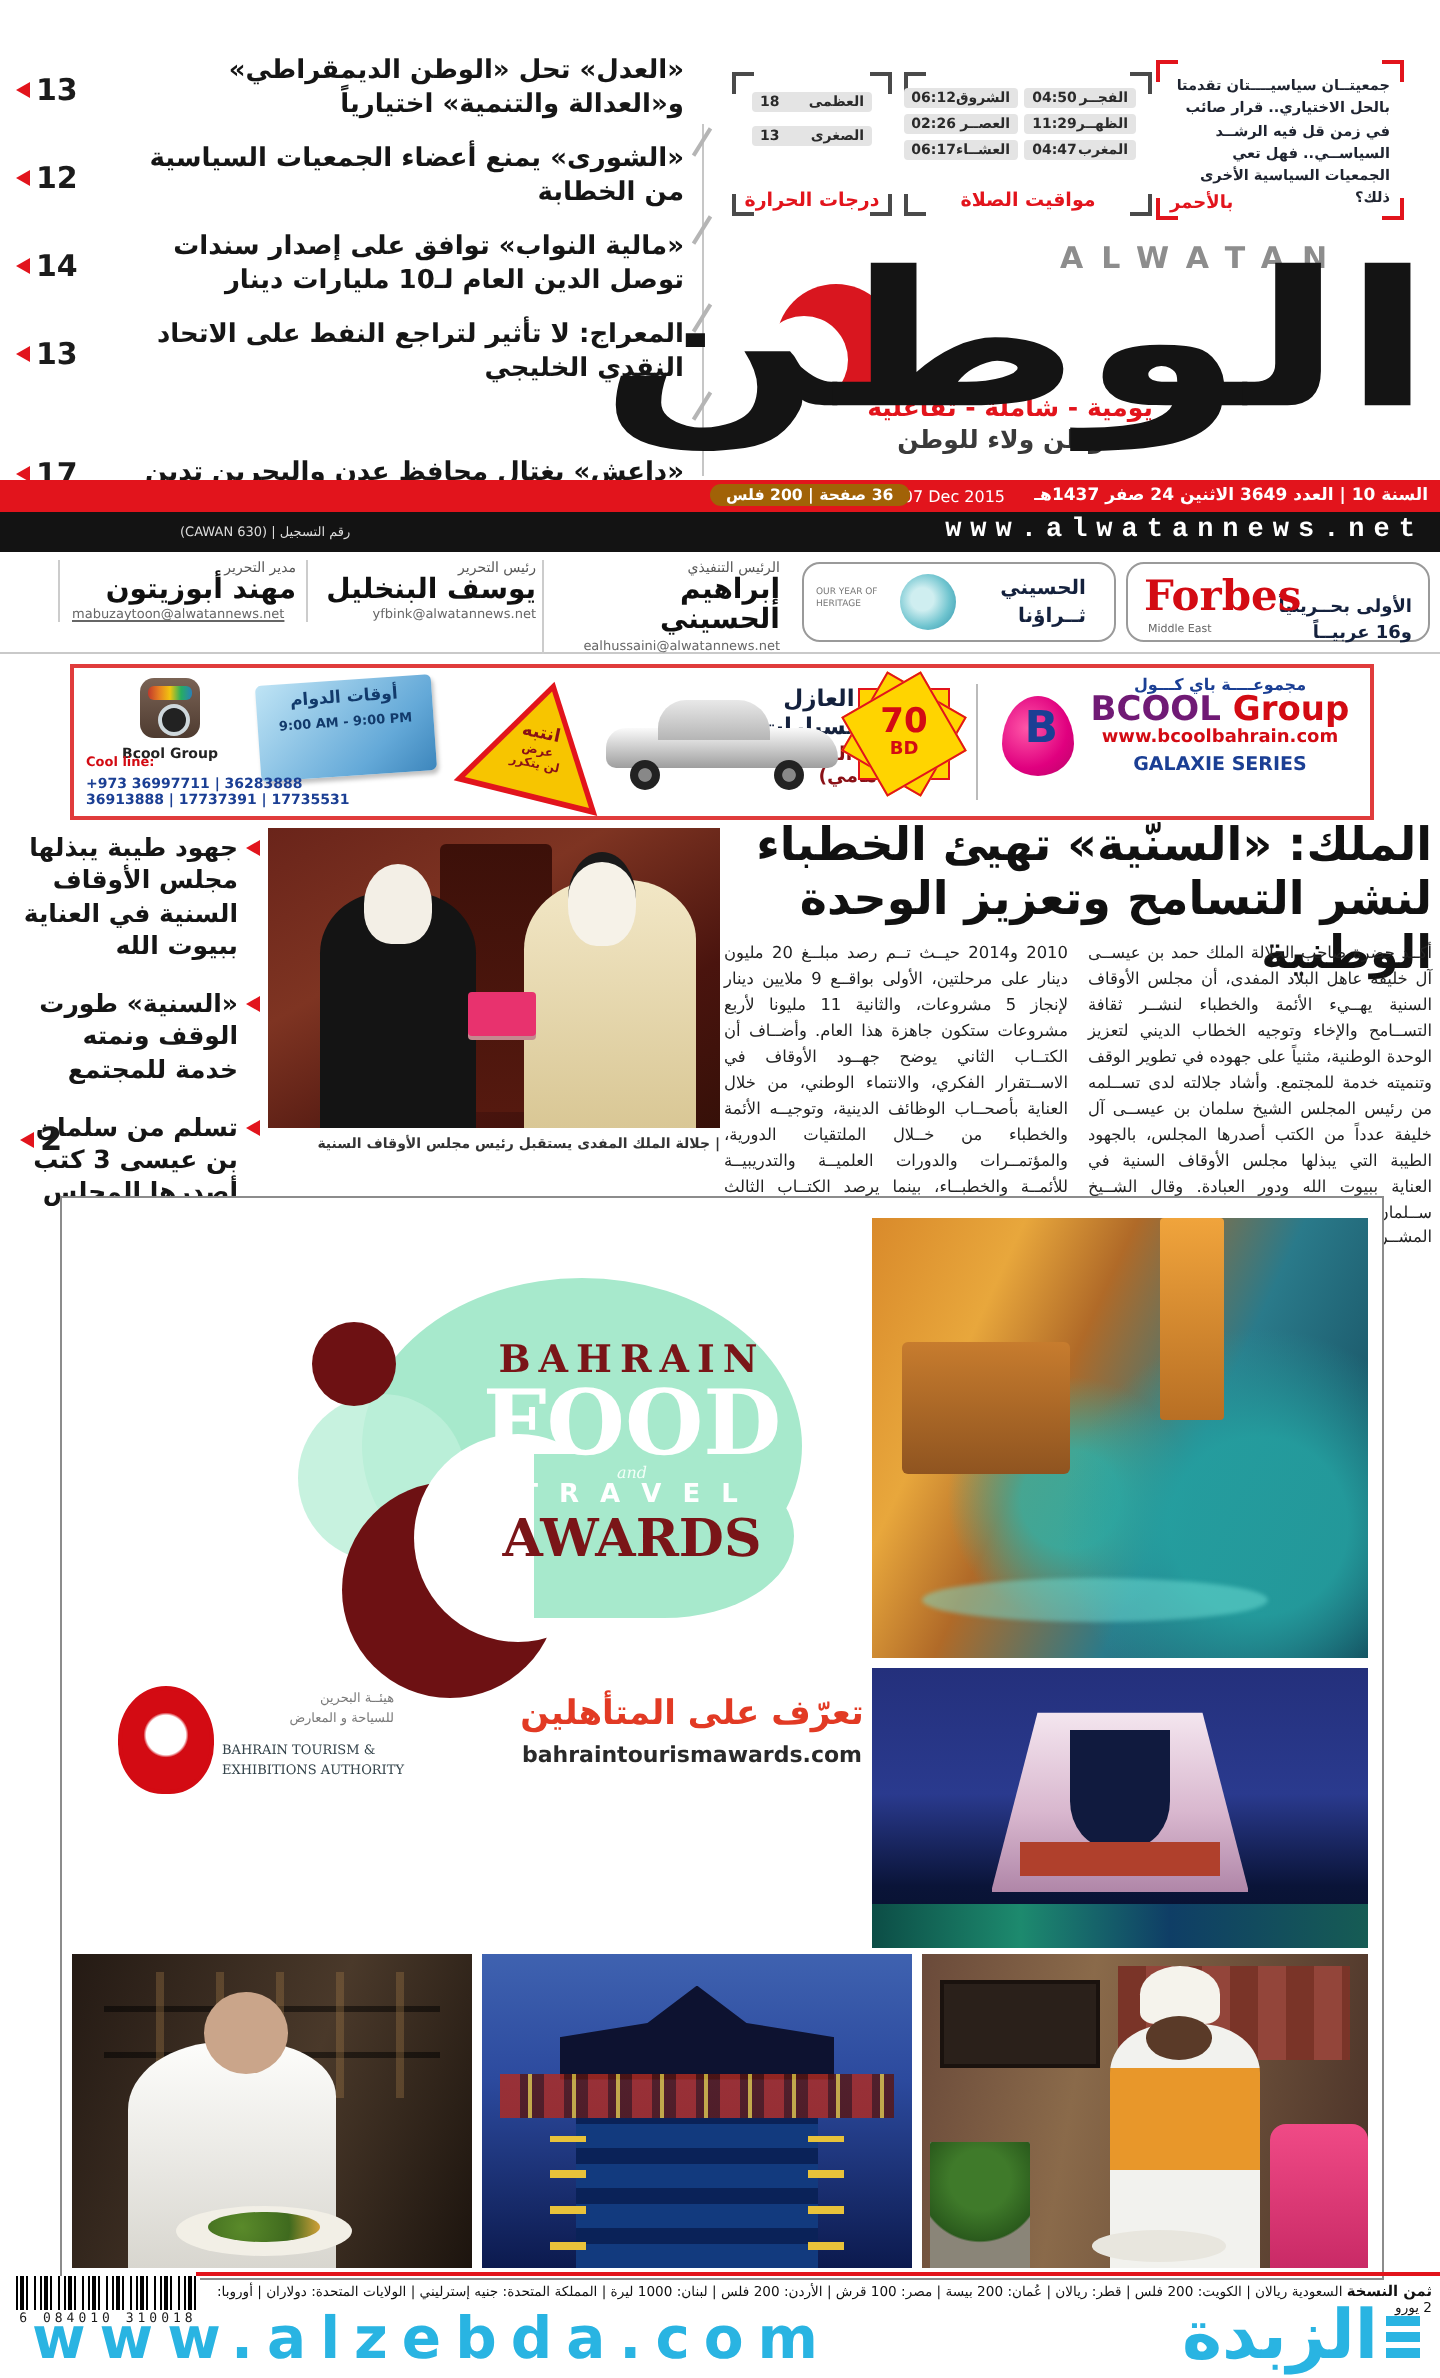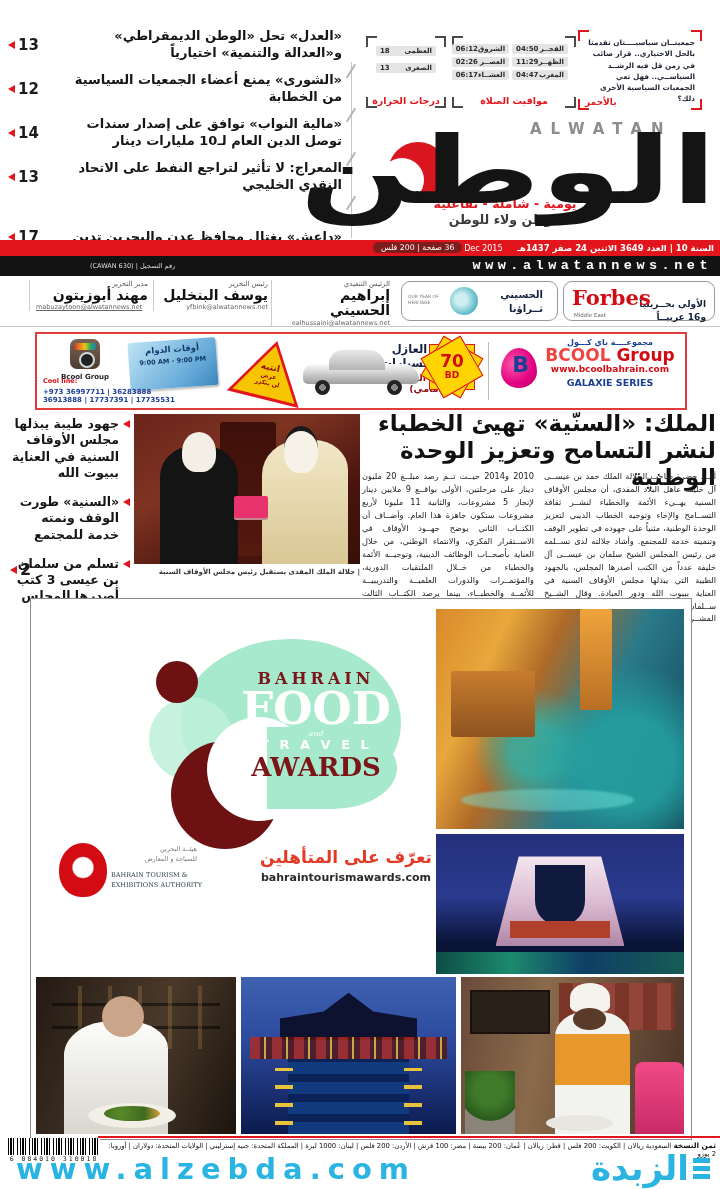--- a/index.html
+++ b/index.html
@@ -167,21 +167,21 @@
     <div class="rtl abs" style="right:0;top:6px;z-index:2;">
       <span class="logo-ar">الوطن</span>
     </div>
   </div>
   <div class="abs rtl" style="right:140px;top:196px;width:150px;text-align:center;color:#e2141c;font-weight:bold;font-size:12.5px;">يومية - شاملة - تفاعلية</div>
   <div class="abs rtl" style="right:140px;top:212px;width:150px;text-align:center;color:#3a3a3a;font-weight:bold;font-size:12.5px;">الوطن ولاء للوطن</div>
 
   <div class="abs datebar" style="left:0;top:240px;width:720px;height:16px;">
     <div class="abs rtl" style="right:6px;top:3px;font-size:8.5px;font-weight:bold;">السنة 10 | العدد 3649 الاثنين 24 صفر 1437هـ</div>
     <div class="abs" style="left:432px;top:3.5px;font-size:8px;">Mon 07 Dec 2015</div>
-    <div class="abs rtl" style="left:373px;top:1.5px;background:#7f1d1d;border-radius:7px;padding:1px 8px;font-size:7.8px;font-weight:normal;">36 صفحة | 200 فلس</div>
+    <div class="abs rtl" style="left:355px;top:1.5px;background:#a16207;border-radius:7px;padding:1px 8px;font-size:7.8px;font-weight:bold;">36 صفحة | 200 فلس</div>
   </div>
 
   <div class="abs blackbar" style="left:0;top:256px;width:720px;height:20px;">
     <div class="abs sitetext" style="right:8px;top:2px;font-family:Liberation Mono, monospace;">www.alwatannews.net</div>
     <div class="abs rtl" style="left:90px;top:6px;font-size:6.5px;color:#ddd;">رقم التسجيل | (CAWAN 630)</div>
   </div>
 
   <div class="abs" style="left:0;top:276px;width:720px;height:50px;border-bottom:1px solid #c9c9c9;">
 
     <div class="abs badge" style="right:5px;top:5px;width:150px;height:38px;">
@@ -219,21 +219,21 @@
       <div class="staff-role">مدير التحرير</div>
       <div class="staff-name">مهند أبوزيتون</div>
       <div class="staff-mail" style="direction:ltr;text-align:left;text-decoration:underline;">mabuzaytoon@alwatannews.net</div>
     </div>
   </div>
 
   <div class="abs bcool" style="left:35px;top:332px;width:648px;height:74px;">
 
     <div class="abs" style="right:6px;top:4px;width:138px;text-align:center;">
       <div class="rtl" style="font-size:8px;font-weight:bold;color:#1b3f94;">مجموعــــة باي كـــول</div>
-      <div style="font-size:17px;font-weight:bold;line-height:1;"><span style="color:#ef4444;margin-top:36px;">BCOOL</span> <span style="color:#d30b13;">Group</span></div>
+      <div style="font-size:17px;font-weight:bold;line-height:1;"><span style="color:#701a75;margin-top:36px;">BCOOL</span> <span style="color:#d30b13;">Group</span></div>
       <div style="font-size:9px;font-weight:bold;color:#d30b13;">www.bcoolbahrain.com</div>
       <div style="font-size:9.5px;font-weight:bold;color:#1b3f94;margin-top:3px;">GALAXIE SERIES</div>
     </div>
     <span class="abs" style="right:148px;top:14px;width:36px;height:40px;border-radius:50% 50% 50% 50%/60% 60% 40% 40%;background:radial-gradient(circle at 35% 40%,#ff57a8,#e0007f 60%,#b80468);"></span>
     <span class="abs" style="right:156px;top:18px;font-size:22px;font-weight:bold;color:#1b3f94;z-index:2;">B</span>
     <span class="abs" style="right:196px;top:8px;bottom:8px;width:1px;background:#bbb;"></span>
 
     <div class="abs rtl" style="right:204px;top:8px;width:104px;text-align:center;font-weight:bold;">
       <div style="font-size:11.5px;color:#14213d;">تركيب العازل</div>
       <div style="font-size:11.5px;color:#14213d;">بالكامل للسيارات</div>
@@ -316,21 +316,21 @@
   <div class="abs" style="left:30px;top:598px;width:660px;height:540px;border:1.5px solid #8c8c8c;background:#fff;">
 
     <span class="circle" style="left:150px;top:40px;width:220px;height:168px;background:#a7e9cc;border-radius:50%;"></span>
     <span class="circle" style="left:118px;top:98px;width:84px;height:84px;background:#bdf0d9;opacity:.85;"></span>
     <span class="circle" style="left:125px;top:62px;width:42px;height:42px;background:#6d1113;"></span>
     <span class="circle" style="left:140px;top:142px;width:108px;height:108px;background:#6d1113;"></span>
     <span class="circle" style="left:176px;top:118px;width:104px;height:104px;background:#fff;"></span>
     <span class="circle" style="left:236px;top:128px;width:130px;height:82px;background:#a7e9cc;border-radius:0 50% 50% 0/0 50% 50% 0;"></span>
 
     <div class="abs" style="left:180px;top:70px;width:210px;text-align:center;z-index:2;">
-      <div class="serif" style="font-size:16px;font-weight:bold;letter-spacing:4px;color:#7a1518;">BAHRAIN</div>
+      <div class="serif" style="font-size:19px;font-weight:bold;letter-spacing:4px;color:#7a1518;">BAHRAIN</div>
       <div class="serif" style="font-size:45px;font-weight:bold;line-height:0.95;color:#ffffff;">FOOD</div>
       <div class="serif" style="font-size:8px;font-style:italic;color:#f2fff8;line-height:.8;">and</div>
       <div style="font-size:13px;font-weight:bold;letter-spacing:3px;color:#ffffff;">T R A V E L</div>
       <div class="serif" style="font-size:26px;font-weight:bold;color:#7a1518;">AWARDS</div>
     </div>
 
     <div class="abs" style="left:28px;top:244px;width:190px;">
       <span class="abs" style="left:0;top:0;width:44px;height:50px;border-radius:50% 50% 46% 46%;background:radial-gradient(circle at 50% 45%,#fff 28%,#d30b13 32%);border:2px solid #d30b13;"></span>
       <div class="rtl abs" style="left:52px;top:2px;width:86px;text-align:right;font-size:6.5px;color:#7a7a7a;line-height:1.5;">
         <div>هيئــة البحرين</div>

